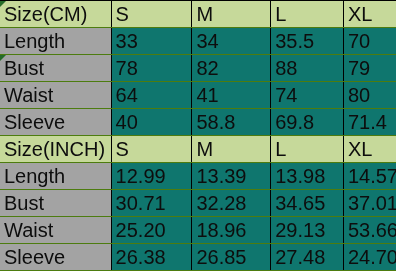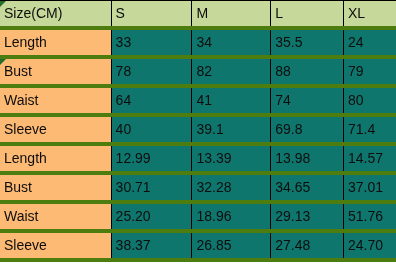--- a/index.html
+++ b/index.html
@@ -15,40 +15,40 @@
   }
   #size-chart {
     width: 396px;
     border-collapse: collapse;
     table-layout: fixed;
   }
   #size-chart td {
     height: 27px;
     box-sizing: border-box;
     border-top: 1px solid #000000;
-    border-bottom: 4px solid #4d7c0f;
+    border-bottom: 1px solid #4d7c0f;
     border-right: 1px solid #000000;
     padding: 0 0 0 4px;
-    font-size: 14px;
+    font-size: 20px;
     line-height: 25px;
     color: #0d0d0d;
     white-space: nowrap;
     overflow: hidden;
     vertical-align: middle;
   }
   
   .col-label  { width: 110px; }
   .col-s      { width: 80px; }
   .col-m      { width: 78px; }
   .col-l      { width: 72px; }
   .col-xl     { width: 52px; border-right: none !important; }
 
   
   .lbl {
-    background: #fdba74;
+    background: #a3a3a3;
   }
   .hdr-row td {
     background: #c6d99a;
   }
   
   .val {
     background: #0f766e;
   }
   
   .marked {
@@ -87,21 +87,21 @@
     <td class="lbl col-m">M</td>
     <td class="lbl col-l">L</td>
     <td class="lbl col-xl">XL</td>
   </tr>
 
   <tr>
     <td class="lbl col-label">Length</td>
     <td class="val col-s">33</td>
     <td class="val col-m">34</td>
     <td class="val col-l">35.5</td>
-    <td class="val col-xl">24</td>
+    <td class="val col-xl">70</td>
   </tr>
 
   <tr>
     <td class="lbl col-label marked">
       <span class="cell-marker"></span>
       <span>Bust</span>
     </td>
     <td class="val col-s">78</td>
     <td class="val col-m">82</td>
     <td class="val col-l">88</td>
@@ -112,25 +112,32 @@
     <td class="lbl col-label">Waist</td>
     <td class="val col-s">64</td>
     <td class="val col-m">41</td>
     <td class="val col-l">74</td>
     <td class="val col-xl">80</td>
   </tr>
 
   <tr>
     <td class="lbl col-label">Sleeve</td>
     <td class="val col-s">40</td>
-    <td class="val col-m">39.1</td>
+    <td class="val col-m">58.8</td>
     <td class="val col-l">69.8</td>
     <td class="val col-xl">71.4</td>
   </tr>
 
+  <tr class="hdr-row">
+    <td class="lbl col-label">Size(INCH)</td>
+    <td class="lbl col-s">S</td>
+    <td class="lbl col-m">M</td>
+    <td class="lbl col-l">L</td>
+    <td class="lbl col-xl">XL</td>
+  </tr>
 
   <tr>
     <td class="lbl col-label">Length</td>
     <td class="val col-s">12.99</td>
     <td class="val col-m">13.39</td>
     <td class="val col-l">13.98</td>
     <td class="val col-xl">14.57</td>
   </tr>
 
   <tr>
@@ -139,24 +146,24 @@
     <td class="val col-m">32.28</td>
     <td class="val col-l">34.65</td>
     <td class="val col-xl">37.01</td>
   </tr>
 
   <tr>
     <td class="lbl col-label">Waist</td>
     <td class="val col-s">25.20</td>
     <td class="val col-m">18.96</td>
     <td class="val col-l">29.13</td>
-    <td class="val col-xl">51.76</td>
+    <td class="val col-xl">53.66</td>
   </tr>
 
   <tr>
     <td class="lbl col-label">Sleeve</td>
-    <td class="val col-s">38.37</td>
+    <td class="val col-s">26.38</td>
     <td class="val col-m">26.85</td>
     <td class="val col-l">27.48</td>
     <td class="val col-xl">24.70</td>
   </tr>
 </tbody>
   </table>
 
 </body></html>

